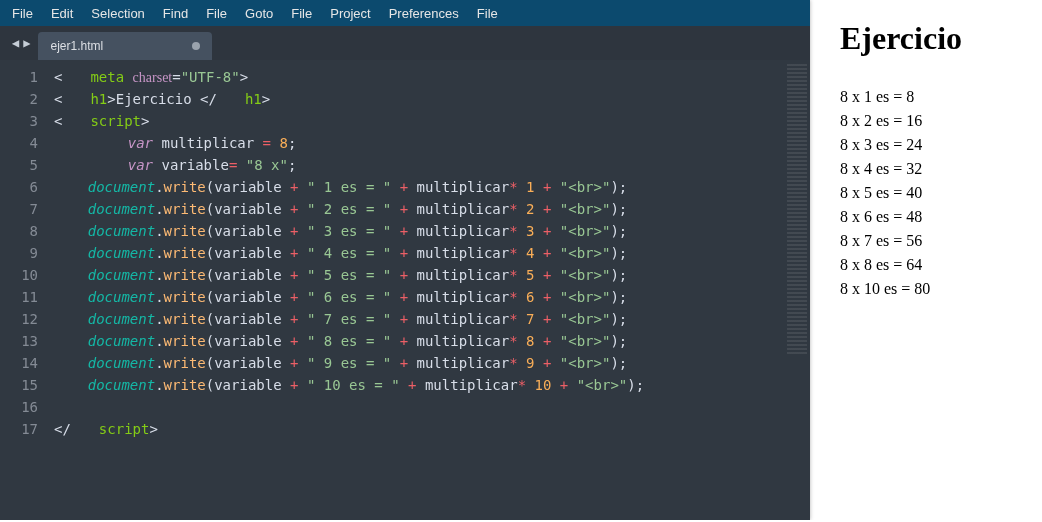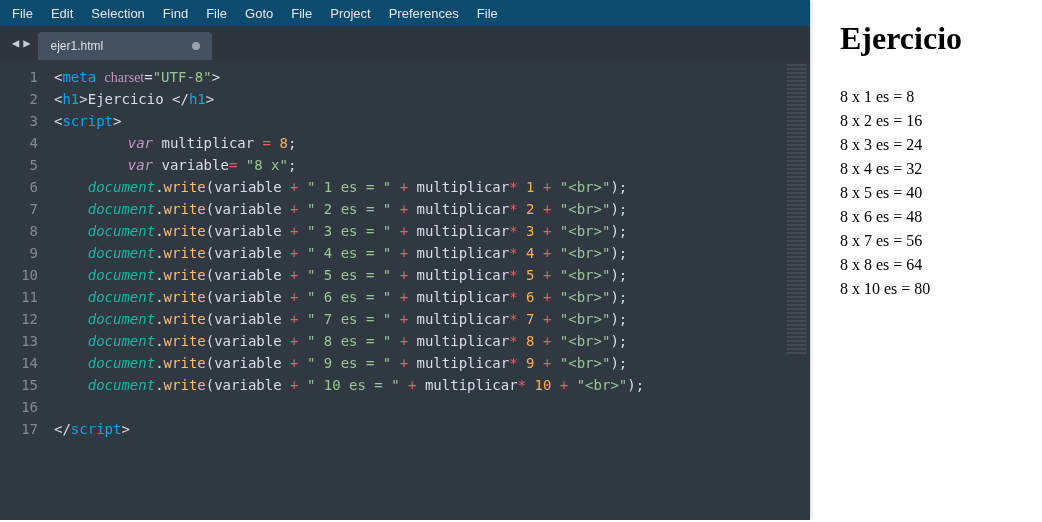--- a/index.html
+++ b/index.html
@@ -100,21 +100,21 @@
     position:relative;
   }
   .hl-line {
     position:absolute;
     left:0; right:0;
     height:22px;
     background:#3b4451;
     z-index:0;
   }
   .ln > span { position:relative; z-index:1; }
-  .tag { color: #0ea5e9; }
+  .tag { color: #84cc16; margin-left: 28px; }
   .attr { color: #c695c6; font-family: Liberation Serif, serif; }
   .kw-var { color:#c695c6; font-style:italic;margin-left:40px; }
   .str { color: #99c794; }
   .obj { color:#14b8a6; font-style:italic;}
   .fn { color: #fdba74; }
   .pn { color: #d8dee9; }
   .ident { color:#d8dee9; }
   .num { color:#f9ae58; }
   .op { color:#ec5f66; }
   .minimap {

